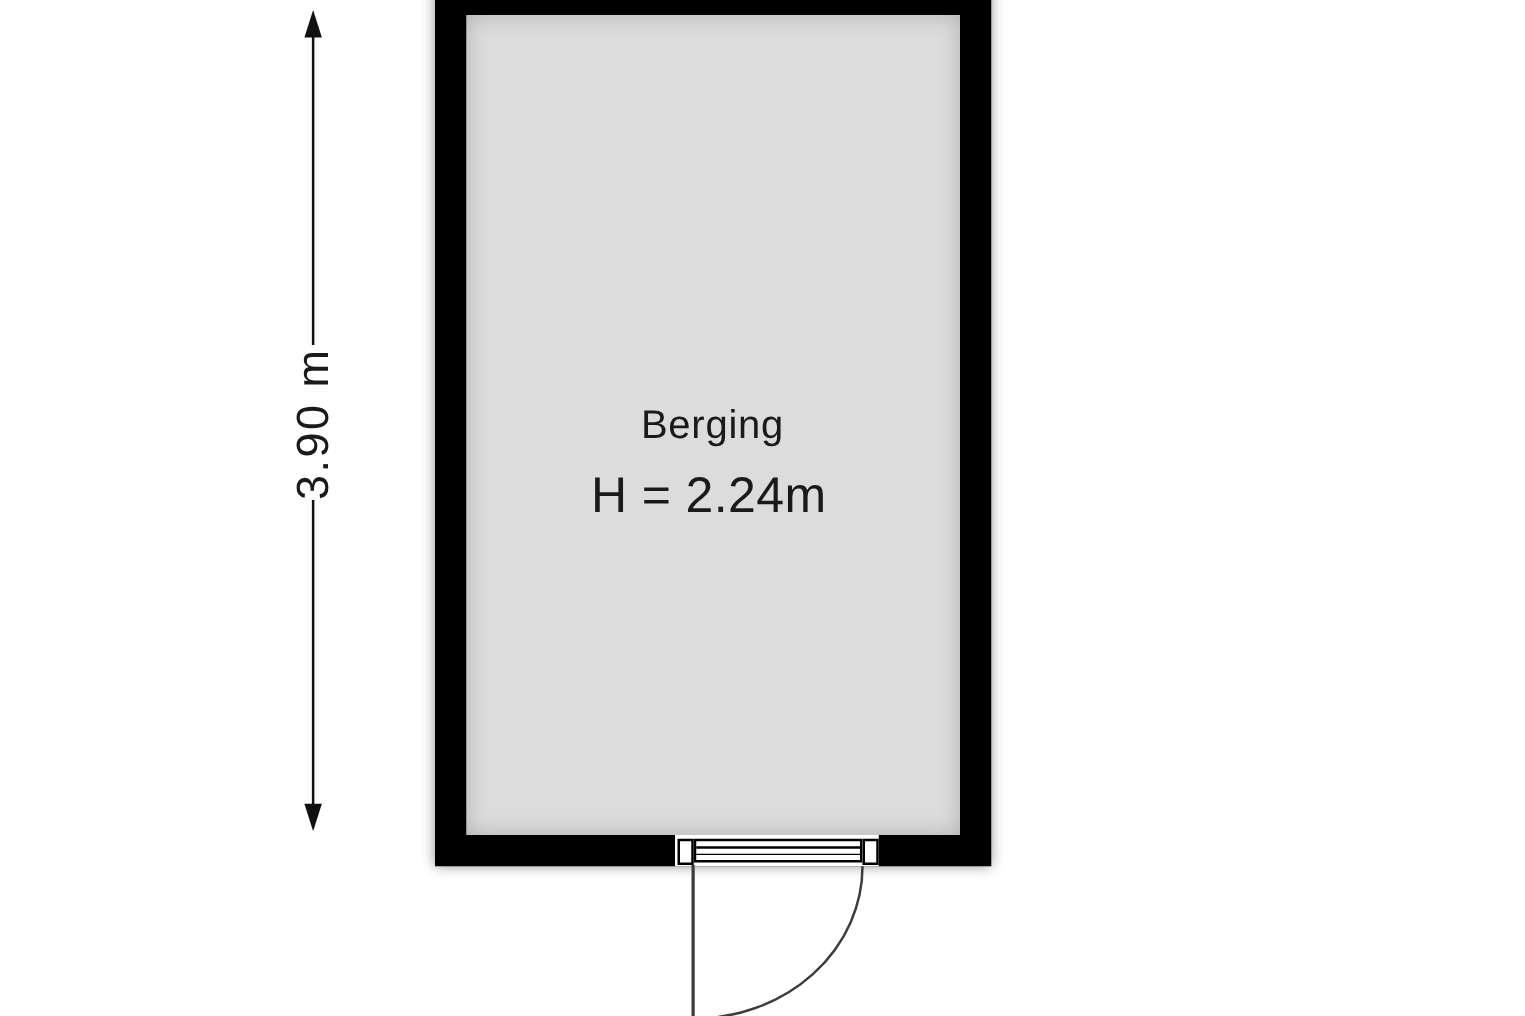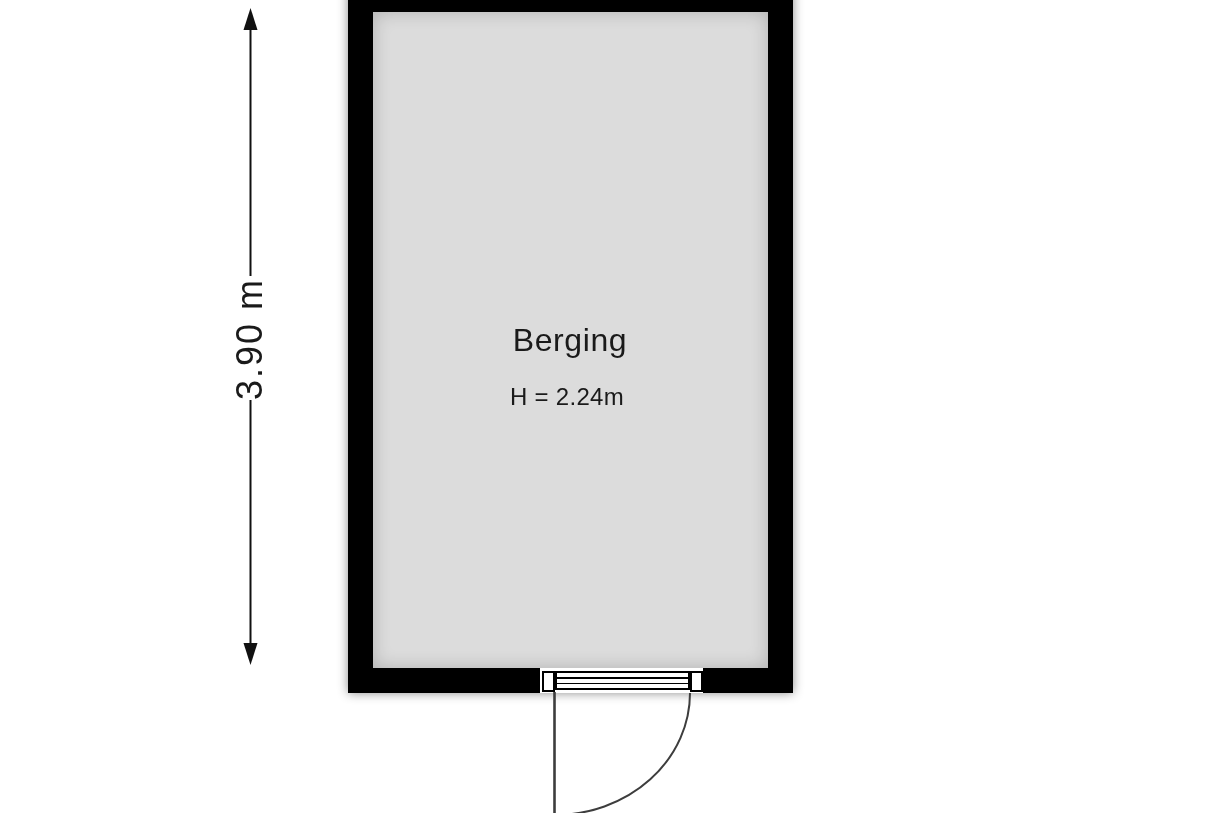--- a/index.html
+++ b/index.html
@@ -78,21 +78,21 @@
     color:var(--text);
     white-space:nowrap;
     transform:translate(-50%,-50%);
   }
   .room-name{
     left:570px;top:340px;
     font-size:32px;letter-spacing:0.6px;
   }
   .room-height{
     left:567px;top:397px;
-    font-size:24px;letter-spacing:0.3px;
+    font-size:40px;letter-spacing:0.3px;
   }
   .dim-label{
     left:250px;top:339px;
     font-size:36px;letter-spacing:2px;
     transform:translate(-50%,-50%) rotate(-90deg);
   }
 </style>
 </head>
 <body>
 

